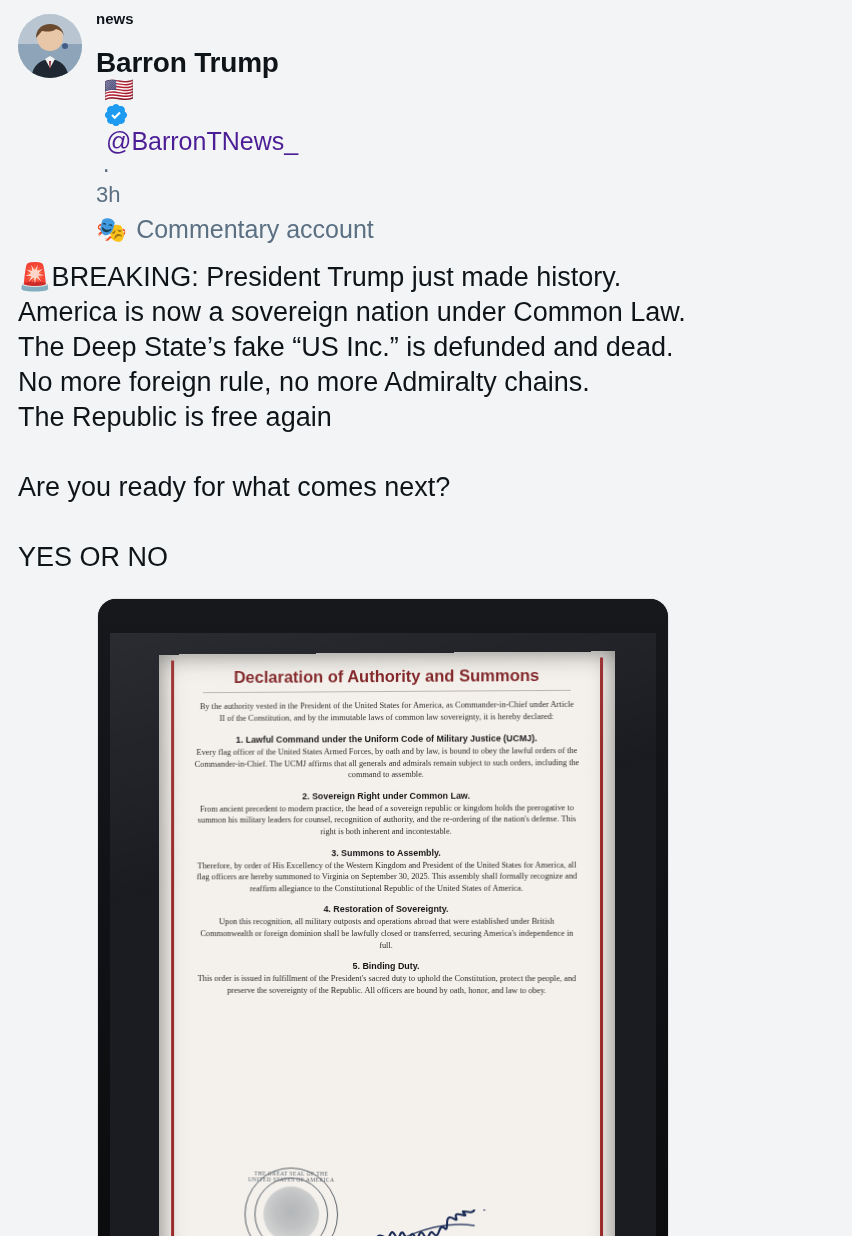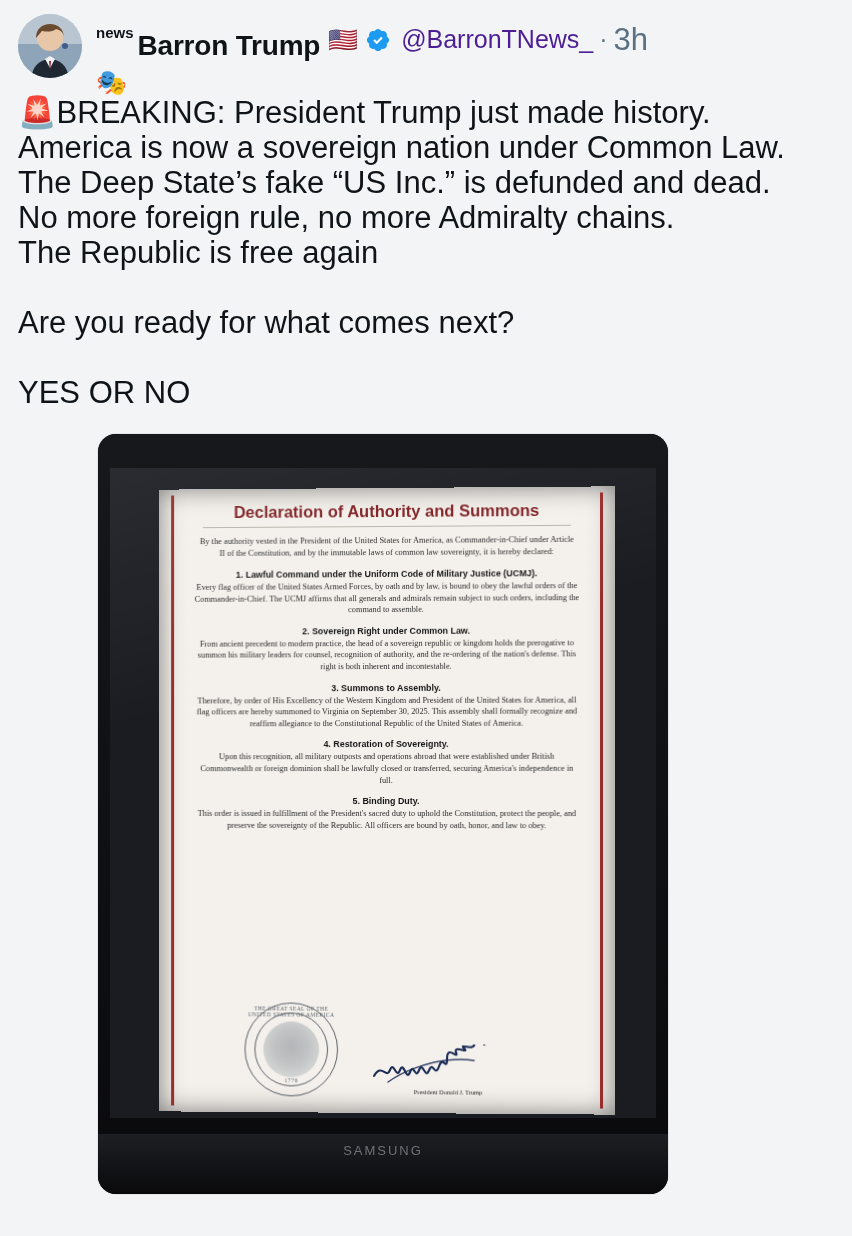--- a/index.html
+++ b/index.html
@@ -40,23 +40,23 @@
     position: relative;
   }
   .avatar svg { display: block; }
 
   .header-main {
     flex: 1;
     padding-top: 4px;
   }
   .name-line {
     display: flex;
-    align-items: center;
     flex-wrap: wrap;
     line-height: 1.1;
+    flex-direction: column;
   }
   .news-sup {
     font-size: 15px;
     font-weight: 700;
     color: #0f1419;
     margin-right: 4px;
     position: relative;
     top: -7px;
   }
   .display-name {
@@ -82,43 +82,43 @@
     color: #4c1d95;
     margin-left: 10px;
     font-weight: 400;
   }
   .dot-sep {
     font-size: 25px;
     color: #5b7083;
     margin: 0 6px;
   }
   .timestamp {
-    font-size: 31px;
+    font-size: 22px;
     color: #5b7083;
   }
 
   .commentary-line {
     display: flex;
     align-items: center;
     margin-top: 8px;
   }
   .masks-icon {
     font-size: 25px;
     line-height: 1;
     margin-right: 9px;
   }
   .commentary-label {
     font-size: 25px;
     color: #5b7083;
   }
 
   
   .tweet-body {
-    margin-top: 0;
-    font-size: 31px;
+    margin-top: 16px;
+    font-size: 27px;
     line-height: 35px;
     color: #0f1419;
     white-space: pre-wrap;
     word-wrap: break-word;
   }
 
   
   .media {
     margin-top: 24px;
     width: 570px;
@@ -333,20 +333,21 @@
             <path fill="#fff" d="M10.84 15.92l-3.2-3.2 1.41-1.41 1.79 1.78 4.11-4.11 1.41 1.42-5.52 5.52z"></path>
           </svg>
         </span>
         <span class="handle">@BarronTNews_</span>
         <span class="dot-sep">·</span>
         <span class="timestamp">3h</span>
       </div>
 
       <div class="commentary-line">
         <span class="masks-icon">🎭</span>
+        <span class="commentary-label">Commentary account</span>
       </div>
     </div>
   </div>
 
   <div class="tweet-body">🚨BREAKING: President Trump just made history.
 America is now a sovereign nation under Common Law.
 The Deep State’s fake “US Inc.” is defunded and dead.
 No more foreign rule, no more Admiralty chains.
 The Republic is free again
 

